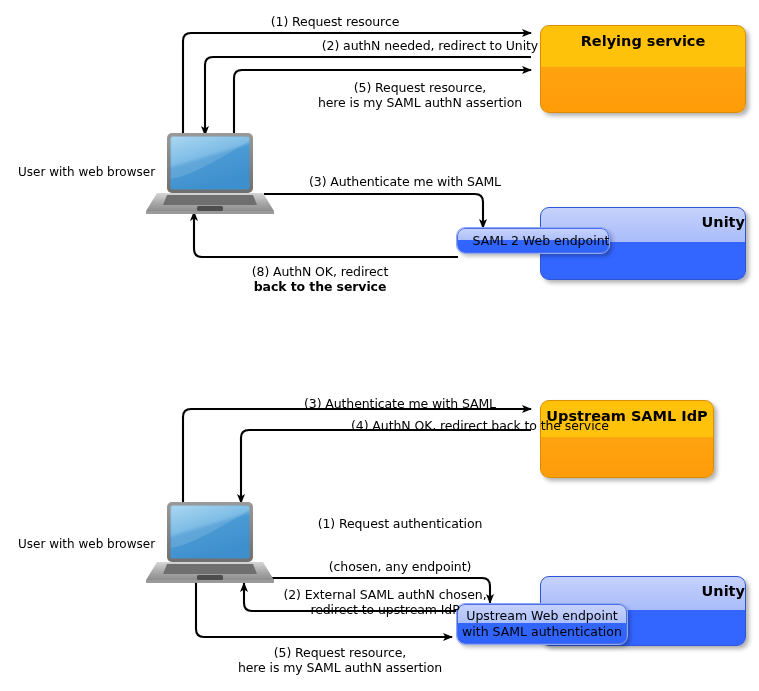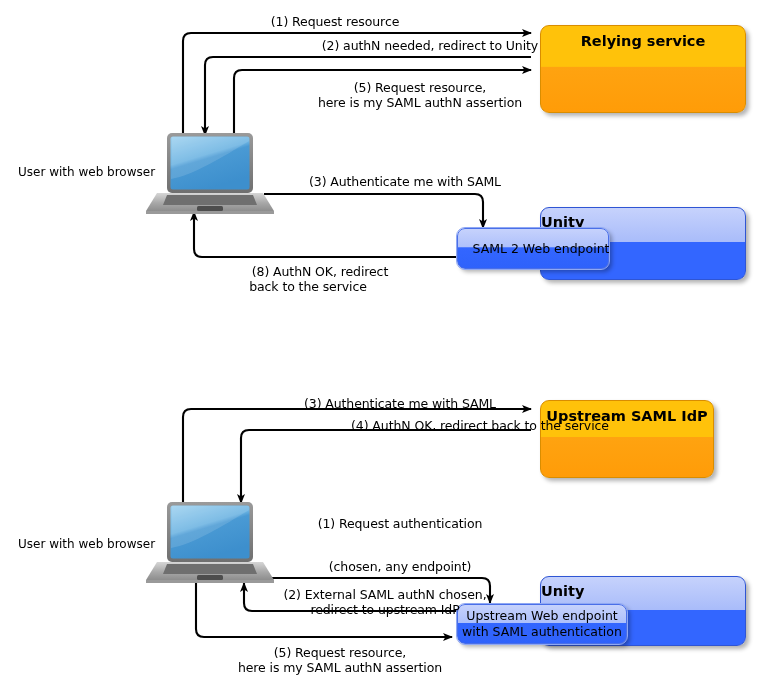--- a/index.html
+++ b/index.html
@@ -71,21 +71,21 @@
     background: linear-gradient(to bottom,
                 #c6d2fc 0%, #a9bcfa 48%,
                 #3366ff 48.5%, #3366ff 100%);
     box-shadow: 3px 3px 4px rgba(0,0,0,0.30);
   }
   .node-unity .node-title {
     position: absolute;
     top: 6px;
     left: 0;
     right: 0;
-    text-align: left;
+    text-align: right;
     font-size: 14.5px;
     font-weight: bold;
     color: #000000;
     white-space: pre;
   }
   .node-endpoint {
     border-radius: 8px;
     border: 1.5px solid #4a6fe8;
     outline: 1px solid #8fa8f4;
     background: linear-gradient(to bottom,
@@ -145,21 +145,21 @@
   </svg>
 
   <div class="node node-orange" style="left:540px; top:25px; width:206px; height:88px;">
     <div class="node-title">Relying service</div>
   </div>
 
   <div class="node node-unity" style="left:540px; top:207px; width:206px; height:73px;">
     <div class="node-title">Unity</div>
   </div>
 
-  <div class="node node-endpoint" style="left:457px; top:228px; width:152px; height:41px;padding-left:16px;">
+  <div class="node node-endpoint" style="left:457px; top:228px; width:152px; height:25px;padding-left:16px;">
     <div class="ep-line">SAML 2 Web endpoint</div>
   </div>
 
   <div class="laptop" style="left:145px; top:131px; width:130px; height:84px;">
     <svg width="130" height="84" viewBox="0 0 130 84">
       <defs>
         <linearGradient id="scr1" x1="0" y1="0" x2="0.45" y2="1">
           <stop offset="0%" stop-color="#9fd2f0"></stop>
           <stop offset="45%" stop-color="#6bb3e2"></stop>
           <stop offset="52%" stop-color="#4a9ad4"></stop>
@@ -192,21 +192,21 @@
   <div class="edge-label" style="left:170px; top:14px; width:330px;text-align:center;">(1) Request resource</div>
 
   <div class="edge-label" style="left:180px; top:38px; width:500px;">(2) authN needed, redirect to Unity</div>
 
   <div class="edge-label" style="left:225px; top:80px; width:390px;">(5) Request resource,</div>
   <div class="edge-label" style="left:225px; top:95px; width:390px;">here is my SAML authN assertion</div>
 
   <div class="edge-label" style="left:185px; top:174px; width:440px;">(3) Authenticate me with SAML</div>
 
   <div class="edge-label" style="left:170px; top:264px; width:300px;">(8) AuthN OK, redirect</div>
-  <div class="edge-label" style="left:158px; top:279px; width:300px;">back to the service</div>
+  <div class="edge-label" style="left:170px; top:279px; width:300px;font-weight:bold;">back to the service</div>
 
   <div class="node node-orange" style="left:540px; top:400px; width:174px; height:78px;">
     <div class="node-title">Upstream SAML IdP</div>
   </div>
 
   <div class="node node-unity" style="left:540px; top:576px; width:206px; height:70px;">
     <div class="node-title">Unity</div>
   </div>
 
   <div class="node node-endpoint" style="left:457px; top:604px; width:170px; height:40px;">

